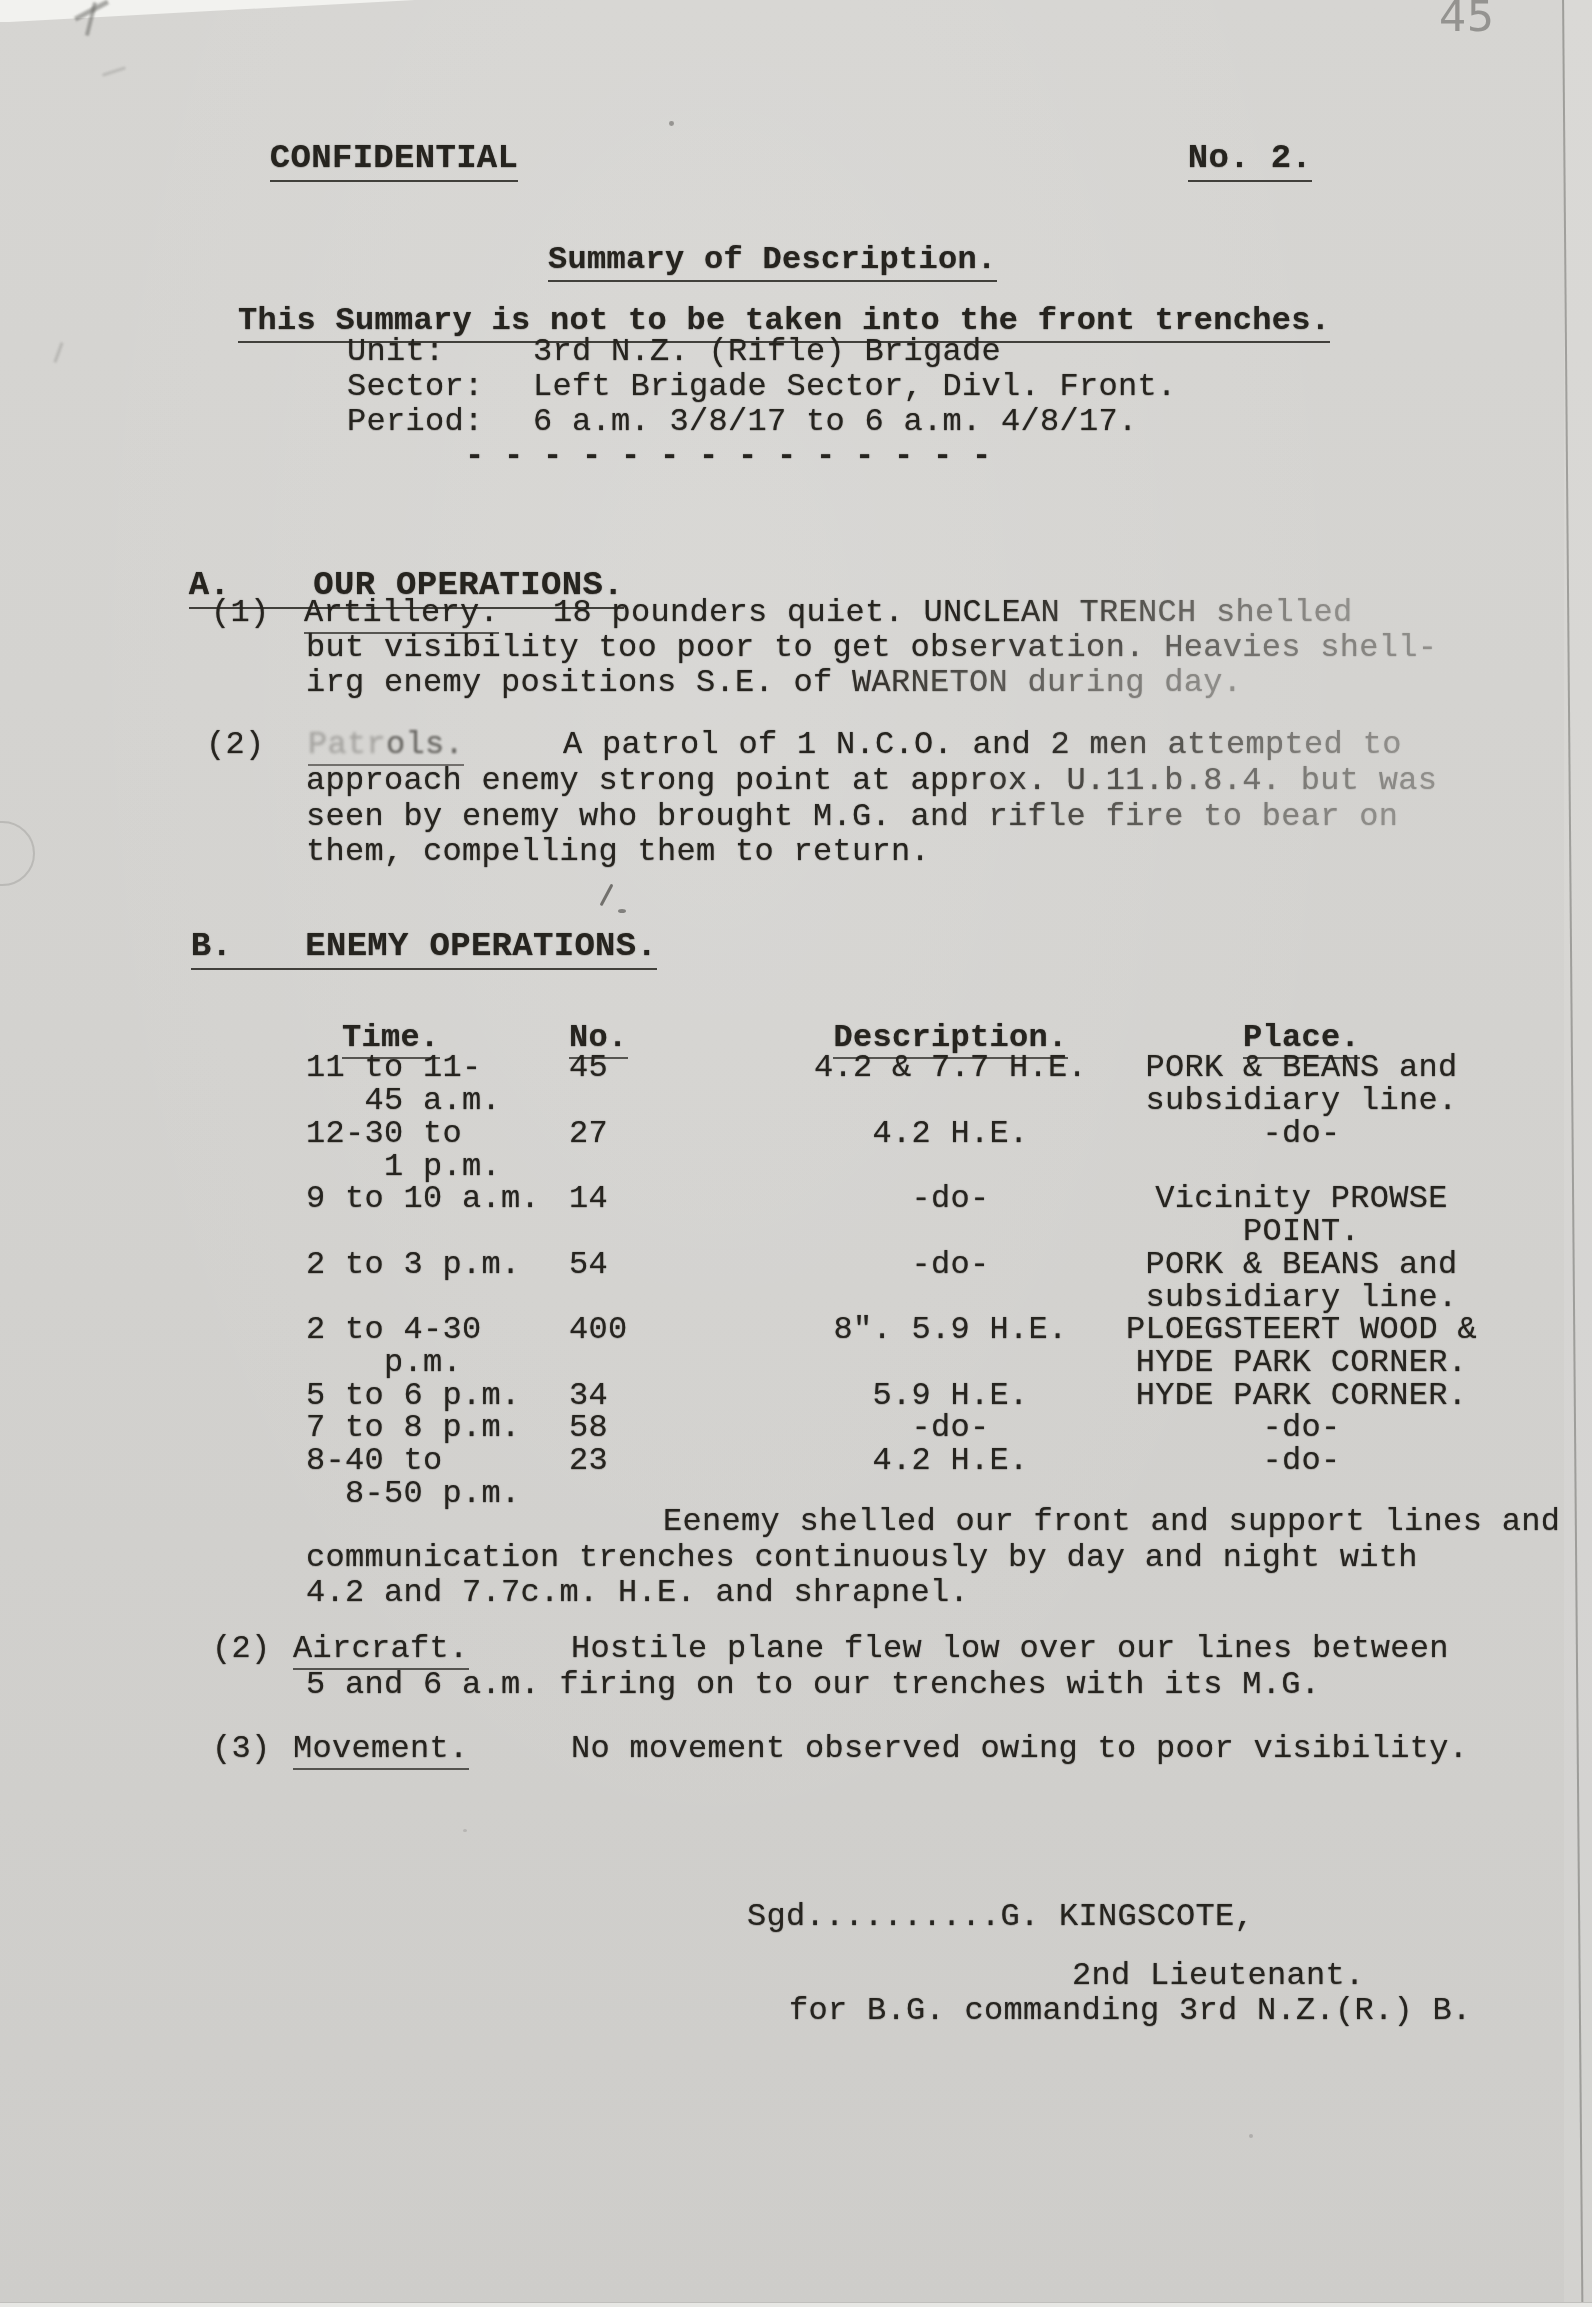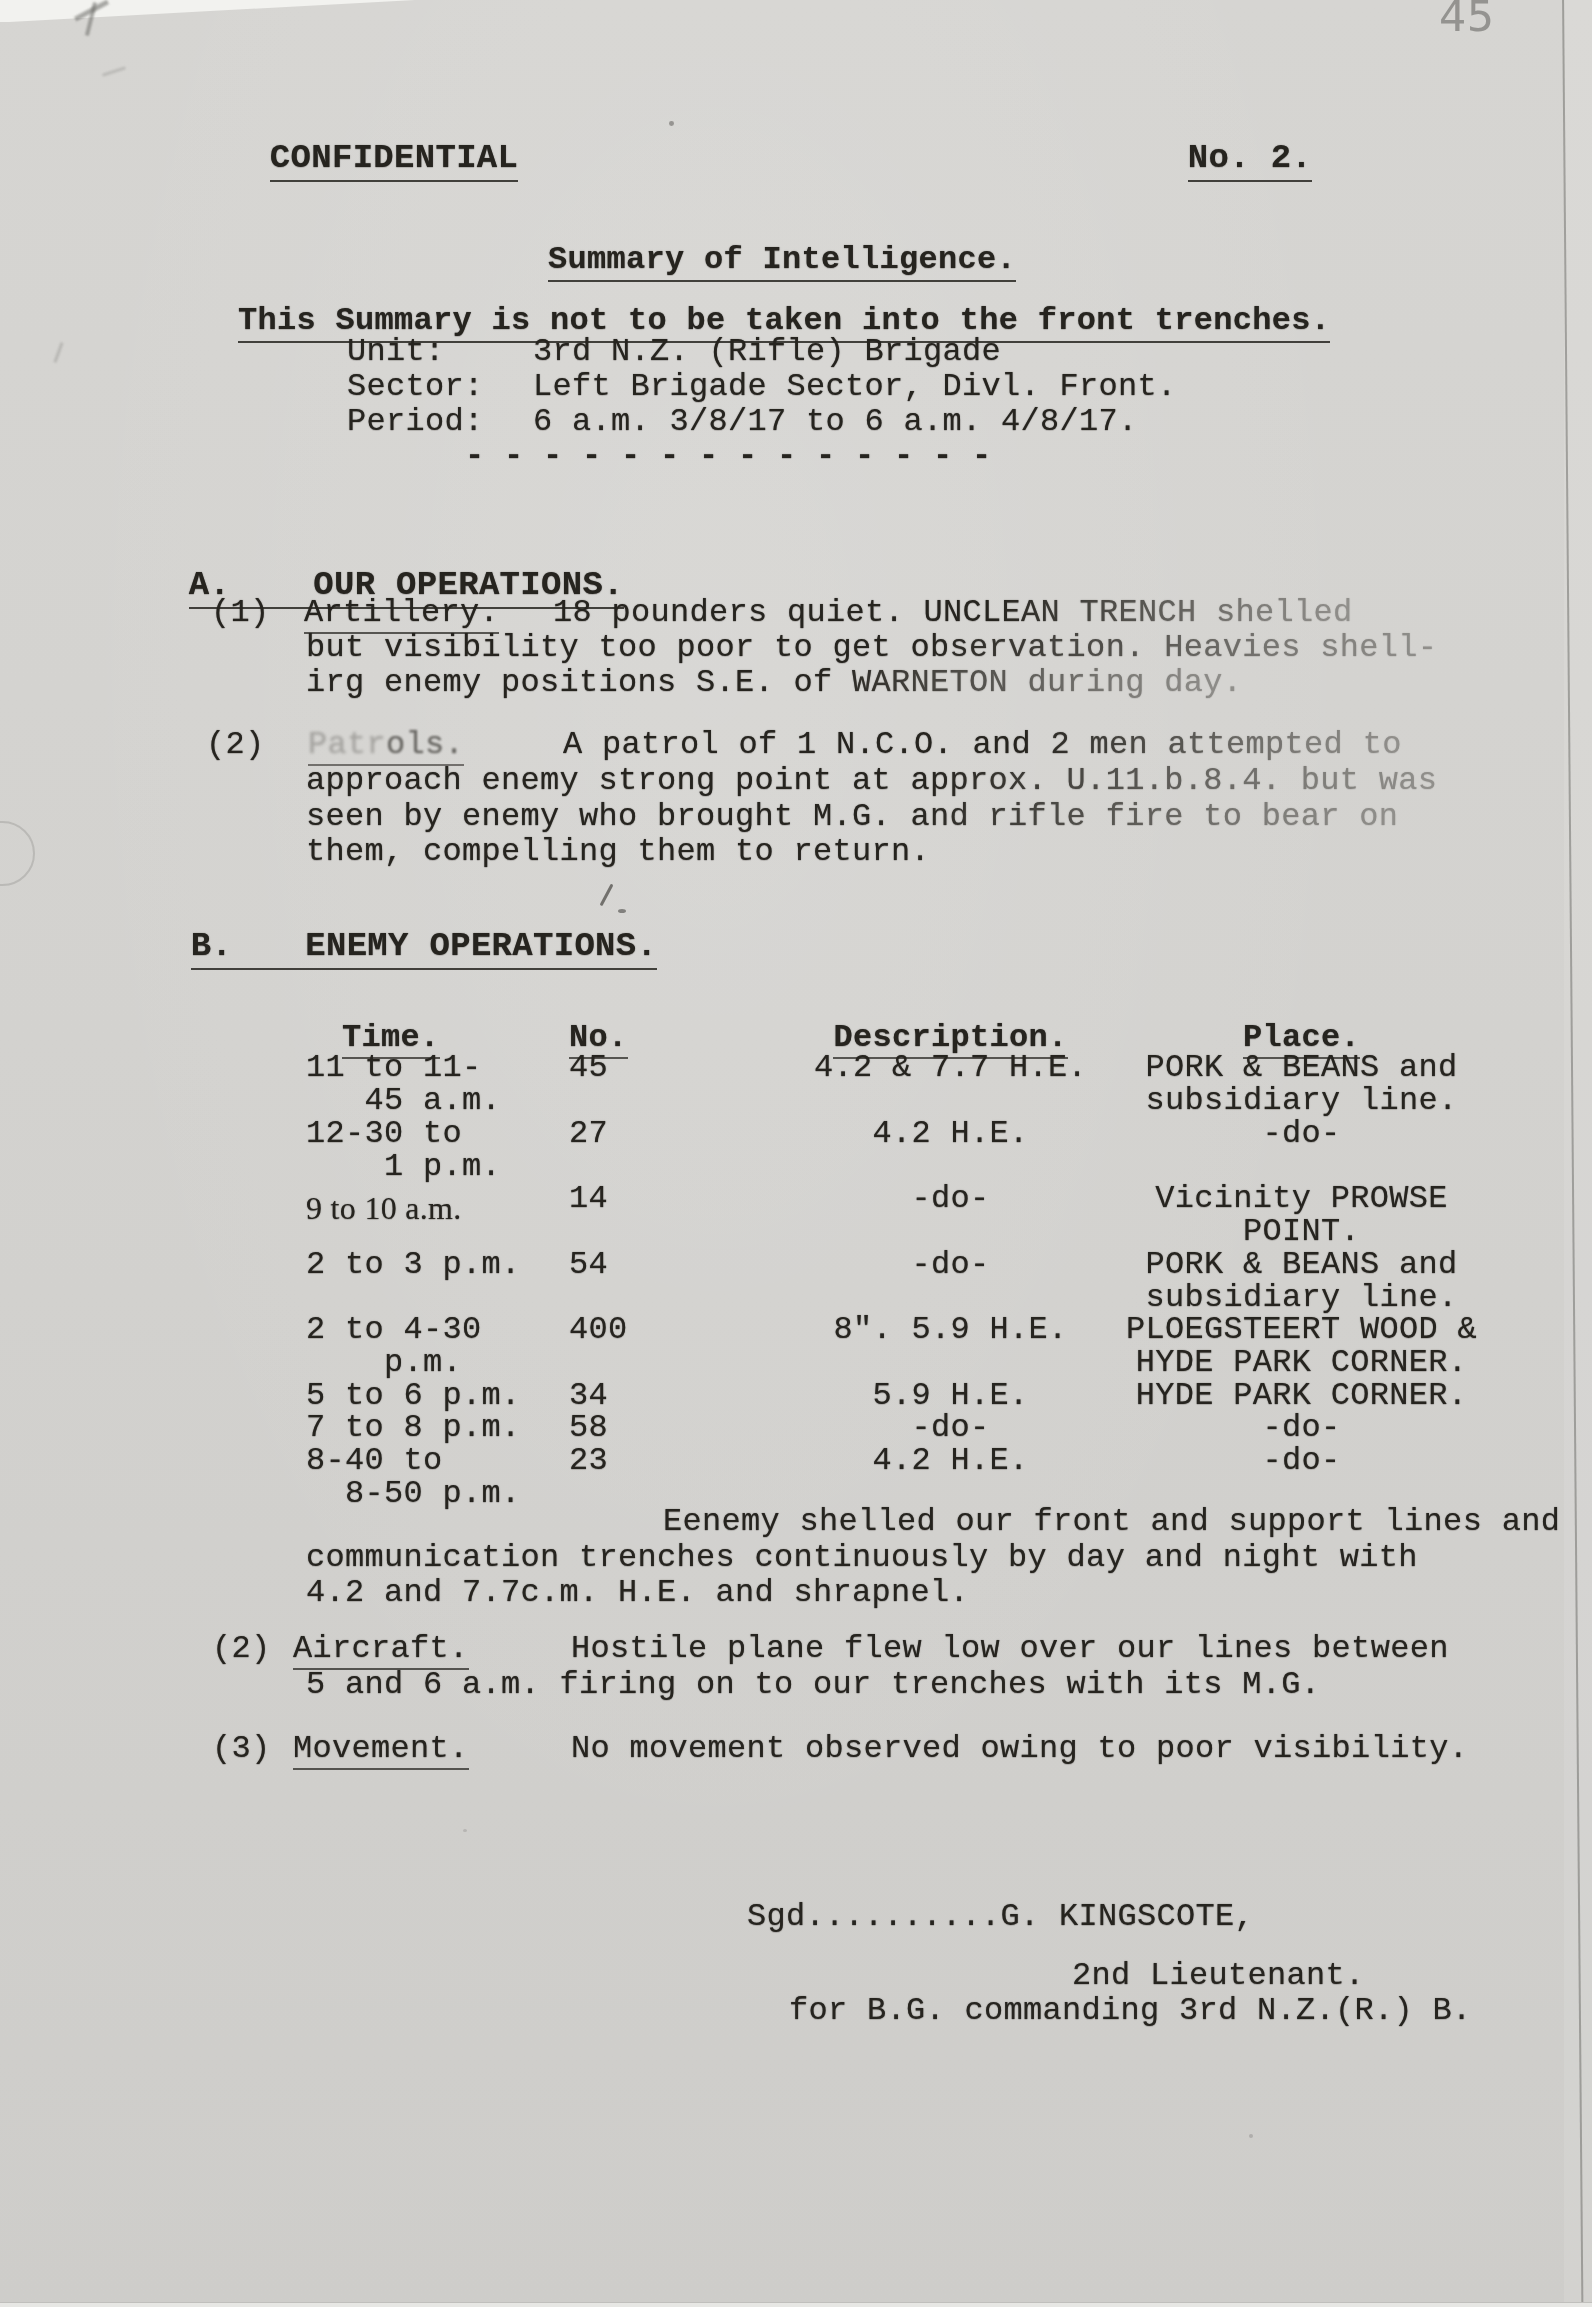--- a/index.html
+++ b/index.html
@@ -77,21 +77,21 @@
   <div class="line pencil" style="left:1439px;top:-8px;font-size:43px;">45</div>
 
   <div class="line h" style="left:187px;top:101px;">
     <span class="u">CONFIDENTIAL</span>
   </div>
   <div class="line h" style="left:1105px;top:101px;">
     <span class="u">No. 2.</span>
   </div>
 
   <div class="line b" style="left:470px;top:206px;">
-    <span class="u">Summary of Intelligence.</span>
+    <span class="u">Summary of Description.</span>
   </div>
   <div class="line b" style="left:160px;top:267px;">
     <span class="u">This Summary is not to be taken into the front trenches.</span>
   </div>
 
   <div class="line" style="left:347px;top:334px;">Unit:</div>
   <div class="line" style="left:533px;top:334px;">3rd N.Z. (Rifle) Brigade</div>
   <div class="line" style="left:347px;top:369px;">Sector:</div>
   <div class="line" style="left:533px;top:369px;">Left Brigade Sector, Divl. Front.</div>
   <div class="line soft" style="left:347px;top:404px;">Period:</div>
@@ -152,21 +152,21 @@
         <span class="line c-desc" style="top: 0px;">4.2 H.E.</span>
         <span class="line c-place" style="top: 0px;">-do-</span>
       </div>
       <div class="trow" style="top: 129px;">
         <span class="line c-time" style="top: 0px;">    1 p.m.</span>
         <span class="line c-no" style="top: 0px;"></span>
         <span class="line c-desc" style="top: 0px;"></span>
         <span class="line c-place" style="top: 0px;"></span>
       </div>
       <div class="trow" style="top: 161px;">
-        <span class="line c-time" style="top: 10px; font-family: Liberation Serif, serif;">9 to 10 a.m.</span>
+        <span class="line c-time" style="top: 0px;">9 to 10 a.m.</span>
         <span class="line c-no" style="top: 0px;">14</span>
         <span class="line c-desc" style="top: 0px;">-do-</span>
         <span class="line c-place" style="top: 0px;">Vicinity PROWSE</span>
       </div>
       <div class="trow" style="top: 194px;">
         <span class="line c-time" style="top: 0px;"></span>
         <span class="line c-no" style="top: 0px;"></span>
         <span class="line c-desc" style="top: 0px;"></span>
         <span class="line c-place" style="top: 0px;">POINT.</span>
       </div>

